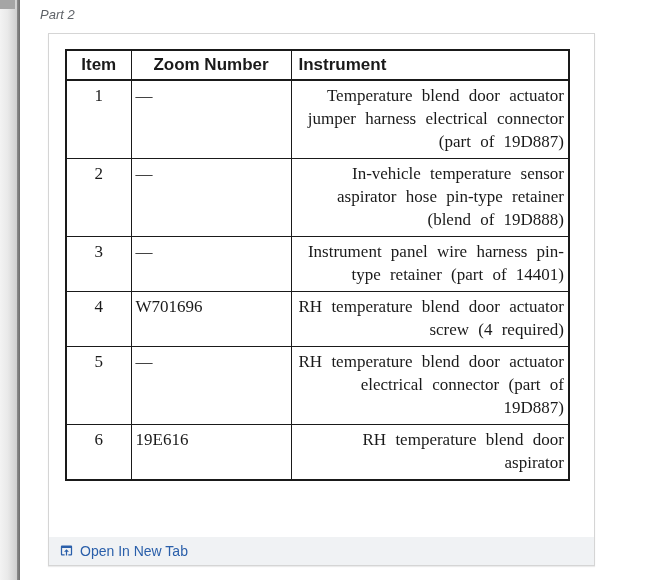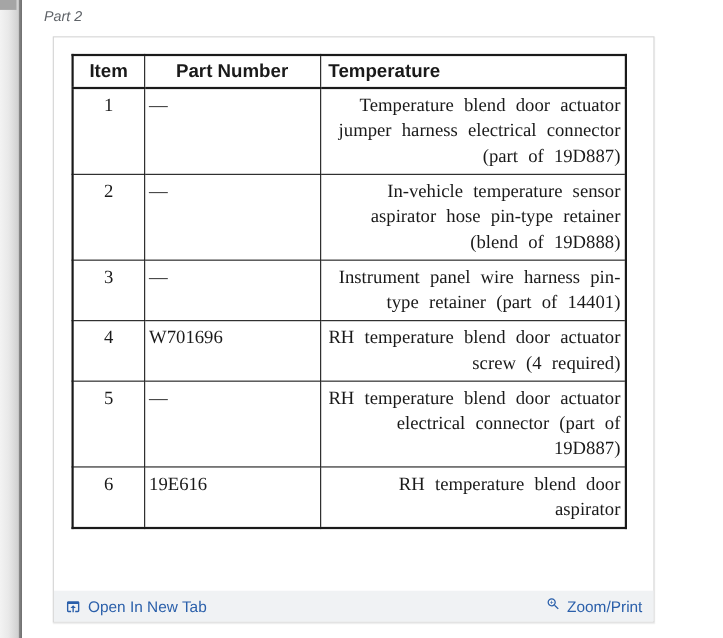--- a/index.html
+++ b/index.html
@@ -70,21 +70,21 @@
   td.part-cell  { text-align: left; padding-left: 10px; }
   td.desc-cell  { text-align: right; padding-left: 7px; padding-right: 21px; word-spacing: 5px; }
 
   .footer-bar {
     position: absolute; left: 0; right: 0; bottom: 0; height: 28px;
     background: var(--footer-bar-bg, #f0f2f4);
     display: flex; align-items: center; justify-content: space-between;
     padding: 0 10px;
   }
   .footer-link {
-    display: inline-flex; align-items: center; gap: 6px;
+    display: inline-flex; align-items: flex-start; gap: 6px;
     color: var(--link, #2a5faa);
     font-size: 14px;
     text-decoration: none;
     cursor: pointer;
   }
   .footer-link svg { display: block; }
 </style>
 </head>
 <body>
 
@@ -94,22 +94,22 @@
 <div class="pane-edge"></div>
 
 <div class="section-label">Part 2</div>
 
 <div class="panel">
 
   <table class="parts">
     <thead>
       <tr>
         <th class="col-item">Item</th>
-        <th class="col-part">Part Number</th>
-        <th class="col-desc">Temperature</th>
+        <th class="col-part">Zoom Number</th>
+        <th class="col-desc">Instrument</th>
       </tr>
     </thead>
     <tbody>
       <tr>
         <td class="item-cell">1</td>
         <td class="part-cell">—</td>
         <td class="desc-cell">Temperature blend door actuator jumper harness electrical connector (part of 19D887)</td>
       </tr>
       <tr>
         <td class="item-cell">2</td>
@@ -141,23 +141,15 @@
 
   <div class="footer-bar">
     <a class="footer-link">
       <span>
         <svg width="15" height="15" viewBox="0 0 24 24" fill="#2a5faa">
           <path d="M19 4H5c-1.1 0-2 .9-2 2v12c0 1.1.9 2 2 2h4v-2H5V8h14v10h-4v2h4c1.1 0 2-.9 2-2V6c0-1.1-.9-2-2-2zm-7 6l-4 4h3v6h2v-6h3l-4-4z"></path>
         </svg>
       </span>
       <span>Open In New Tab</span>
     </a>
-    <a class="footer-link">
-      <span style="margin-bottom:4px;">
-        <svg width="14" height="14" viewBox="0 0 24 24" fill="#2a5faa">
-          <path d="M15.5 14h-.79l-.28-.27C15.41 12.59 16 11.11 16 9.5 16 5.91 13.09 3 9.5 3S3 5.91 3 9.5 5.91 16 9.5 16c1.61 0 3.09-.59 4.23-1.57l.27.28v.79l5 4.99L20.49 19l-4.99-5zm-6 0C7.01 14 5 11.99 5 9.5S7.01 5 9.5 5 14 7.01 14 9.5 11.99 14 9.5 14zm2.5-4h-2v2H9v-2H7V9h2V7h1v2h2v1z"></path>
-        </svg>
-      </span>
-      <span>Zoom/Print</span>
-    </a>
   </div>
 
 </div>
 
 </body></html>

